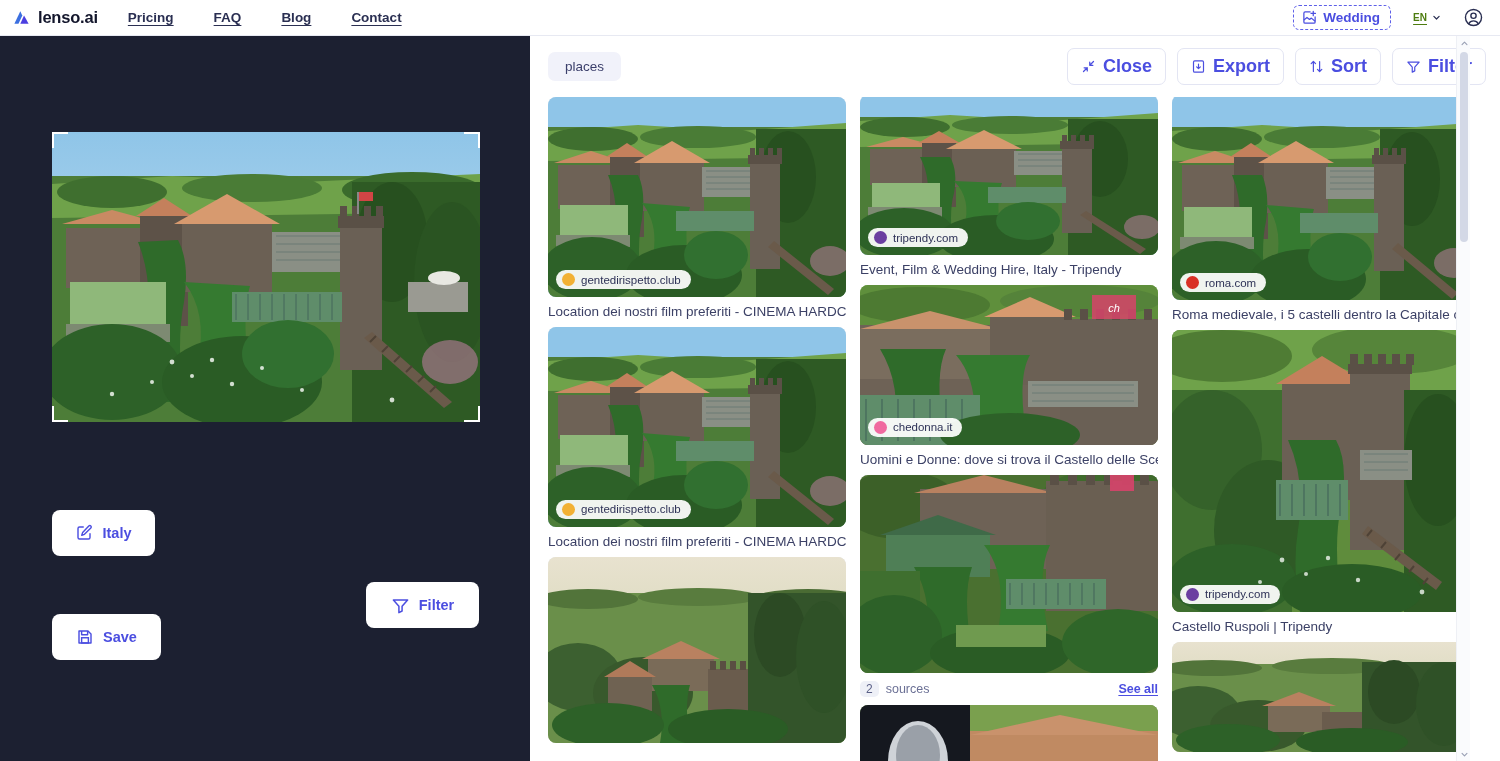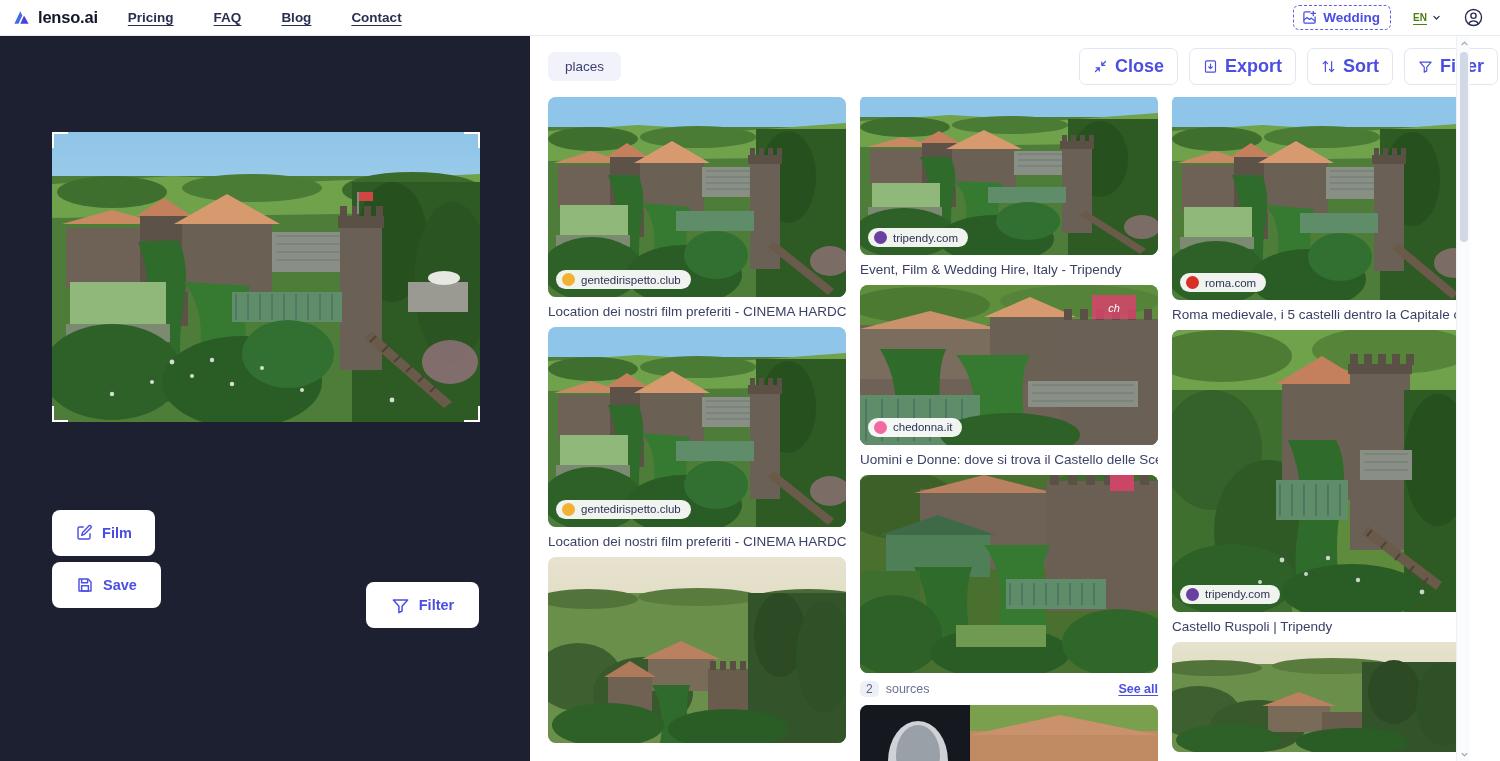--- a/index.html
+++ b/index.html
@@ -71,35 +71,35 @@
 
   .panel-btn {
     position: absolute;
     display: flex; align-items: center; justify-content: center; gap: 9px;
     background: #ffffff; border-radius: 8px;
     height: 46px; cursor: pointer; border: none;
     font-family: inherit;
   }
   .panel-btn .lbl { font-size: 14.5px; font-weight: bold; color: #4b4ee0; }
   .btn-edit   { left: 52px;  top: 474px; width: 103px; }
-  .btn-save   { left: 52px;  top: 526px; width: 109px; }
+  .btn-save   { left: 52px;  top: 578px; width: 109px; }
   .btn-filter { left: 366px; top: 546px; width: 113px; }
 
   
   .results {
     position: absolute; top: 36px; left: 530px;
     width: 970px; height: 725px;
     background: #ffffff;
     overflow: hidden;
   }
   .res-toolbar {
     position: absolute; top: 0; left: 0;
     width: 970px; height: 61px;
     display: flex; align-items: center;
-    padding: 0 2px 0 18px;
+    padding: 0 14px 0 18px;
     background: #ffffff;
     z-index: 12;
   }
   .tab-pill {
     background: #f1f2fa; border-radius: 7px;
     padding: 7px 17px; font-size: 13.5px; color: #3b3f6b;
     cursor: pointer; border: none; font-family: inherit;
   }
   .tb-actions { margin-left: auto; display: flex; align-items: center; gap: 11px; }
   .tb-btn {
@@ -287,21 +287,21 @@
     <div class="crop-c crop-tl"></div>
     <div class="crop-c crop-tr"></div>
     <div class="crop-c crop-bl"></div>
     <div class="crop-c crop-br"></div>
 
     <button class="panel-btn btn-edit">
       <svg width="18" height="18" viewBox="0 0 24 24" fill="none" stroke="#4b4ee0" stroke-width="1.9">
         <path d="M11 4H6a2 2 0 0 0-2 2v12a2 2 0 0 0 2 2h12a2 2 0 0 0 2-2v-5" stroke-linecap="round"></path>
         <path d="M18.4 2.6a1.9 1.9 0 0 1 2.7 2.7L12.6 13.8 9 15l1.2-3.6z" stroke-linejoin="round"></path>
       </svg>
-      <span class="lbl">Film</span>
+      <span class="lbl">Italy</span>
     </button>
 
     <button class="panel-btn btn-save">
       <svg width="18" height="18" viewBox="0 0 24 24" fill="none" stroke="#4b4ee0" stroke-width="1.9">
         <path d="M4 4h12l4 4v12a0 0 0 0 1 0 0H4z" stroke-linejoin="round"></path>
         <path d="M7.5 4v5h8V4" stroke-linejoin="round"></path>
         <rect x="7.5" y="13" width="9" height="7"></rect>
       </svg>
       <span class="lbl">Save</span>
     </button>

